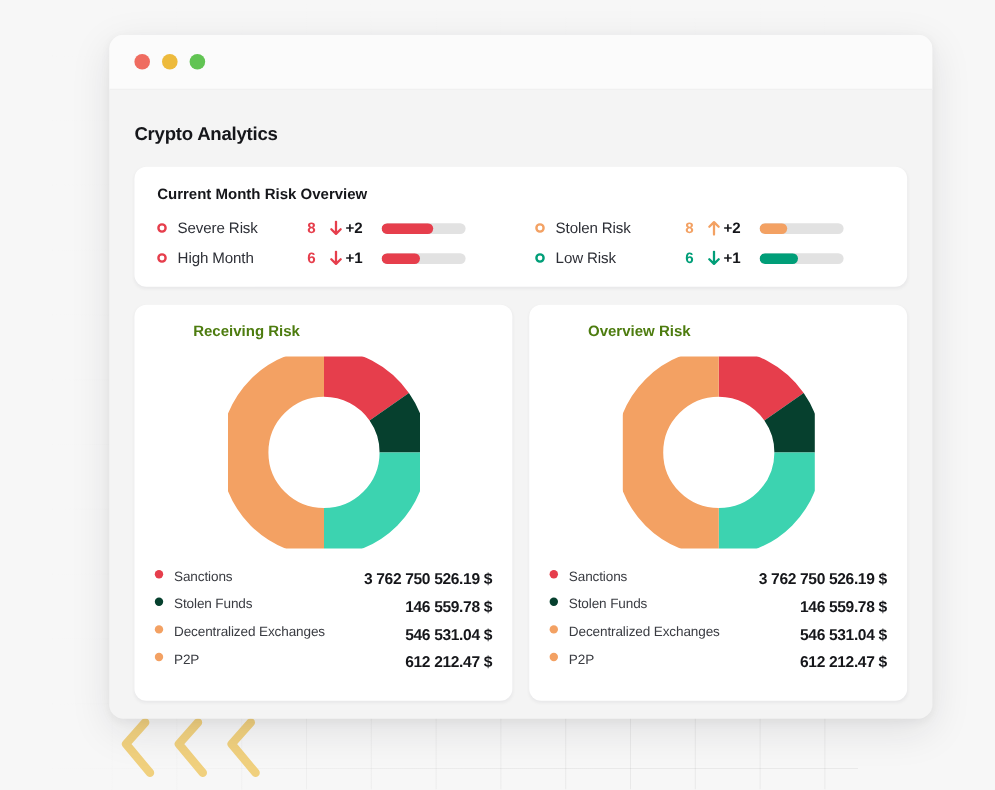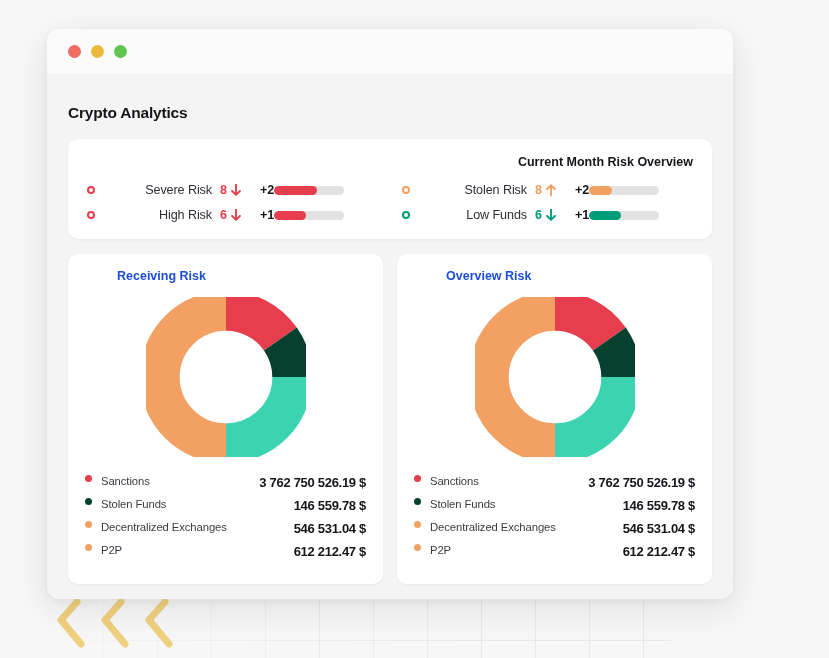--- a/index.html
+++ b/index.html
@@ -3,21 +3,21 @@
 <meta charset="utf-8">
 <title>Crypto Analytics</title>
 <style>
   * { box-sizing: border-box; margin: 0; padding: 0; }
   html, body {
     width: 829px; height: 658px;
     font-family: "Liberation Sans", sans-serif;
     background: #f7f7f7;
     overflow: hidden;
   }
-  #stage { position: relative; width: 671px; height: 658px; background: #f7f7f7; }
+  #stage { position: relative; width: 671px; height: 658px; background: #f7f7f7; margin-left: 44px; }
 
   
   .bg-grid {
     position: absolute; inset: 0;
     background-image:
       linear-gradient(to right, rgba(0,0,0,0.055) 1px, transparent 1px),
       linear-gradient(to bottom, rgba(0,0,0,0.055) 1px, transparent 1px);
     background-size: 54px 54px;
     background-position: -5px -8px;
     pointer-events: none;
@@ -56,21 +56,20 @@
   }
 
   
   .card {
     background: #fff; border-radius: 10px;
     box-shadow: 0 1px 3px rgba(20,20,30,0.05);
   }
   .overview {
     margin: 17px 21px 0 21px;
     padding: 16px 19px 17px 19px;
-    text-align: right;
   }
   .overview-title {
     font-size: 12.5px; font-weight: bold; color: #15161a; margin-bottom: 14px;
   }
   .risk-grid {
     display: grid; grid-template-columns: 1fr 1fr;
     row-gap: 11px; column-gap: 24px;
   }
   .risk-row { display: flex; align-items: center; }
   .ring {
@@ -89,21 +88,21 @@
   }
   .bar {
     width: 70px; height: 9px; background: #e2e2e2;
     border-radius: 5px; flex: none; overflow: hidden;
   }
   .bar > i { display: block; height: 100%; border-radius: 5px; }
 
   
   .charts { display: flex; gap: 14px; margin: 15px 21px 0 21px; }
   .chart-card { flex: 1; padding: 15px 17px 17px 17px; }
-  .chart-title { font-size: 12.5px; font-weight: bold; color: #1d4ed8; padding-left: 32px; }
+  .chart-title { font-size: 12.5px; font-weight: bold; color: #4d7c0f; padding-left: 32px; }
   .donut-wrap { display: flex; justify-content: center; padding: 14px 0 12px 0; }
 
   .legend { margin-top: 6px; }
   .legend-row {
     display: flex; align-items: flex-start; height: 23px;
   }
   .legend-dot { width: 7px; height: 7px; border-radius: 50%; flex: none; margin-right: 9px; }
   .legend-name { font-size: 11.3px; color: #3a3c42; flex: 1; letter-spacing: -0.1px; }
   .legend-val {
     font-size: 13px; font-weight: bold; color: #15161a;
@@ -162,35 +161,35 @@
                 <path d="M6 11.5 L6 1.2 M2.1 5 L6 1.1 L9.9 5" fill="none" stroke="#f3a163" stroke-width="1.9" stroke-linecap="round" stroke-linejoin="round"></path>
               </svg>
             </span>
             <span class="risk-delta">+2</span>
             <span class="bar">
               <i style="width:33%;background:#f3a163"></i>
             </span>
           </div>
           <div class="risk-row">
             <span class="ring" style="color:#e63e4c"></span>
-            <span class="risk-label">High Risk</span>
+            <span class="risk-label">High Month</span>
             <span class="risk-count" style="color:#e63e4c">6</span>
             <span class="arrow">
               <svg width="12" height="13" viewBox="0 0 12 13">
                 <path d="M6 0.5 L6 10.8 M2.1 7 L6 10.9 L9.9 7" fill="none" stroke="#e63e4c" stroke-width="1.9" stroke-linecap="round" stroke-linejoin="round"></path>
               </svg>
             </span>
             <span class="risk-delta">+1</span>
             <span class="bar">
               <i style="width:45%;background:#e63e4c"></i>
             </span>
           </div>
           <div class="risk-row">
             <span class="ring" style="color:#009e78"></span>
-            <span class="risk-label">Low Funds</span>
+            <span class="risk-label">Low Risk</span>
             <span class="risk-count" style="color:#009e78">6</span>
             <span class="arrow">
               <svg width="12" height="13" viewBox="0 0 12 13">
                 <path d="M6 0.5 L6 10.8 M2.1 7 L6 10.9 L9.9 7" fill="none" stroke="#009e78" stroke-width="1.9" stroke-linecap="round" stroke-linejoin="round"></path>
               </svg>
             </span>
             <span class="risk-delta">+1</span>
             <span class="bar">
               <i style="width:45%;background:#009e78"></i>
             </span>

